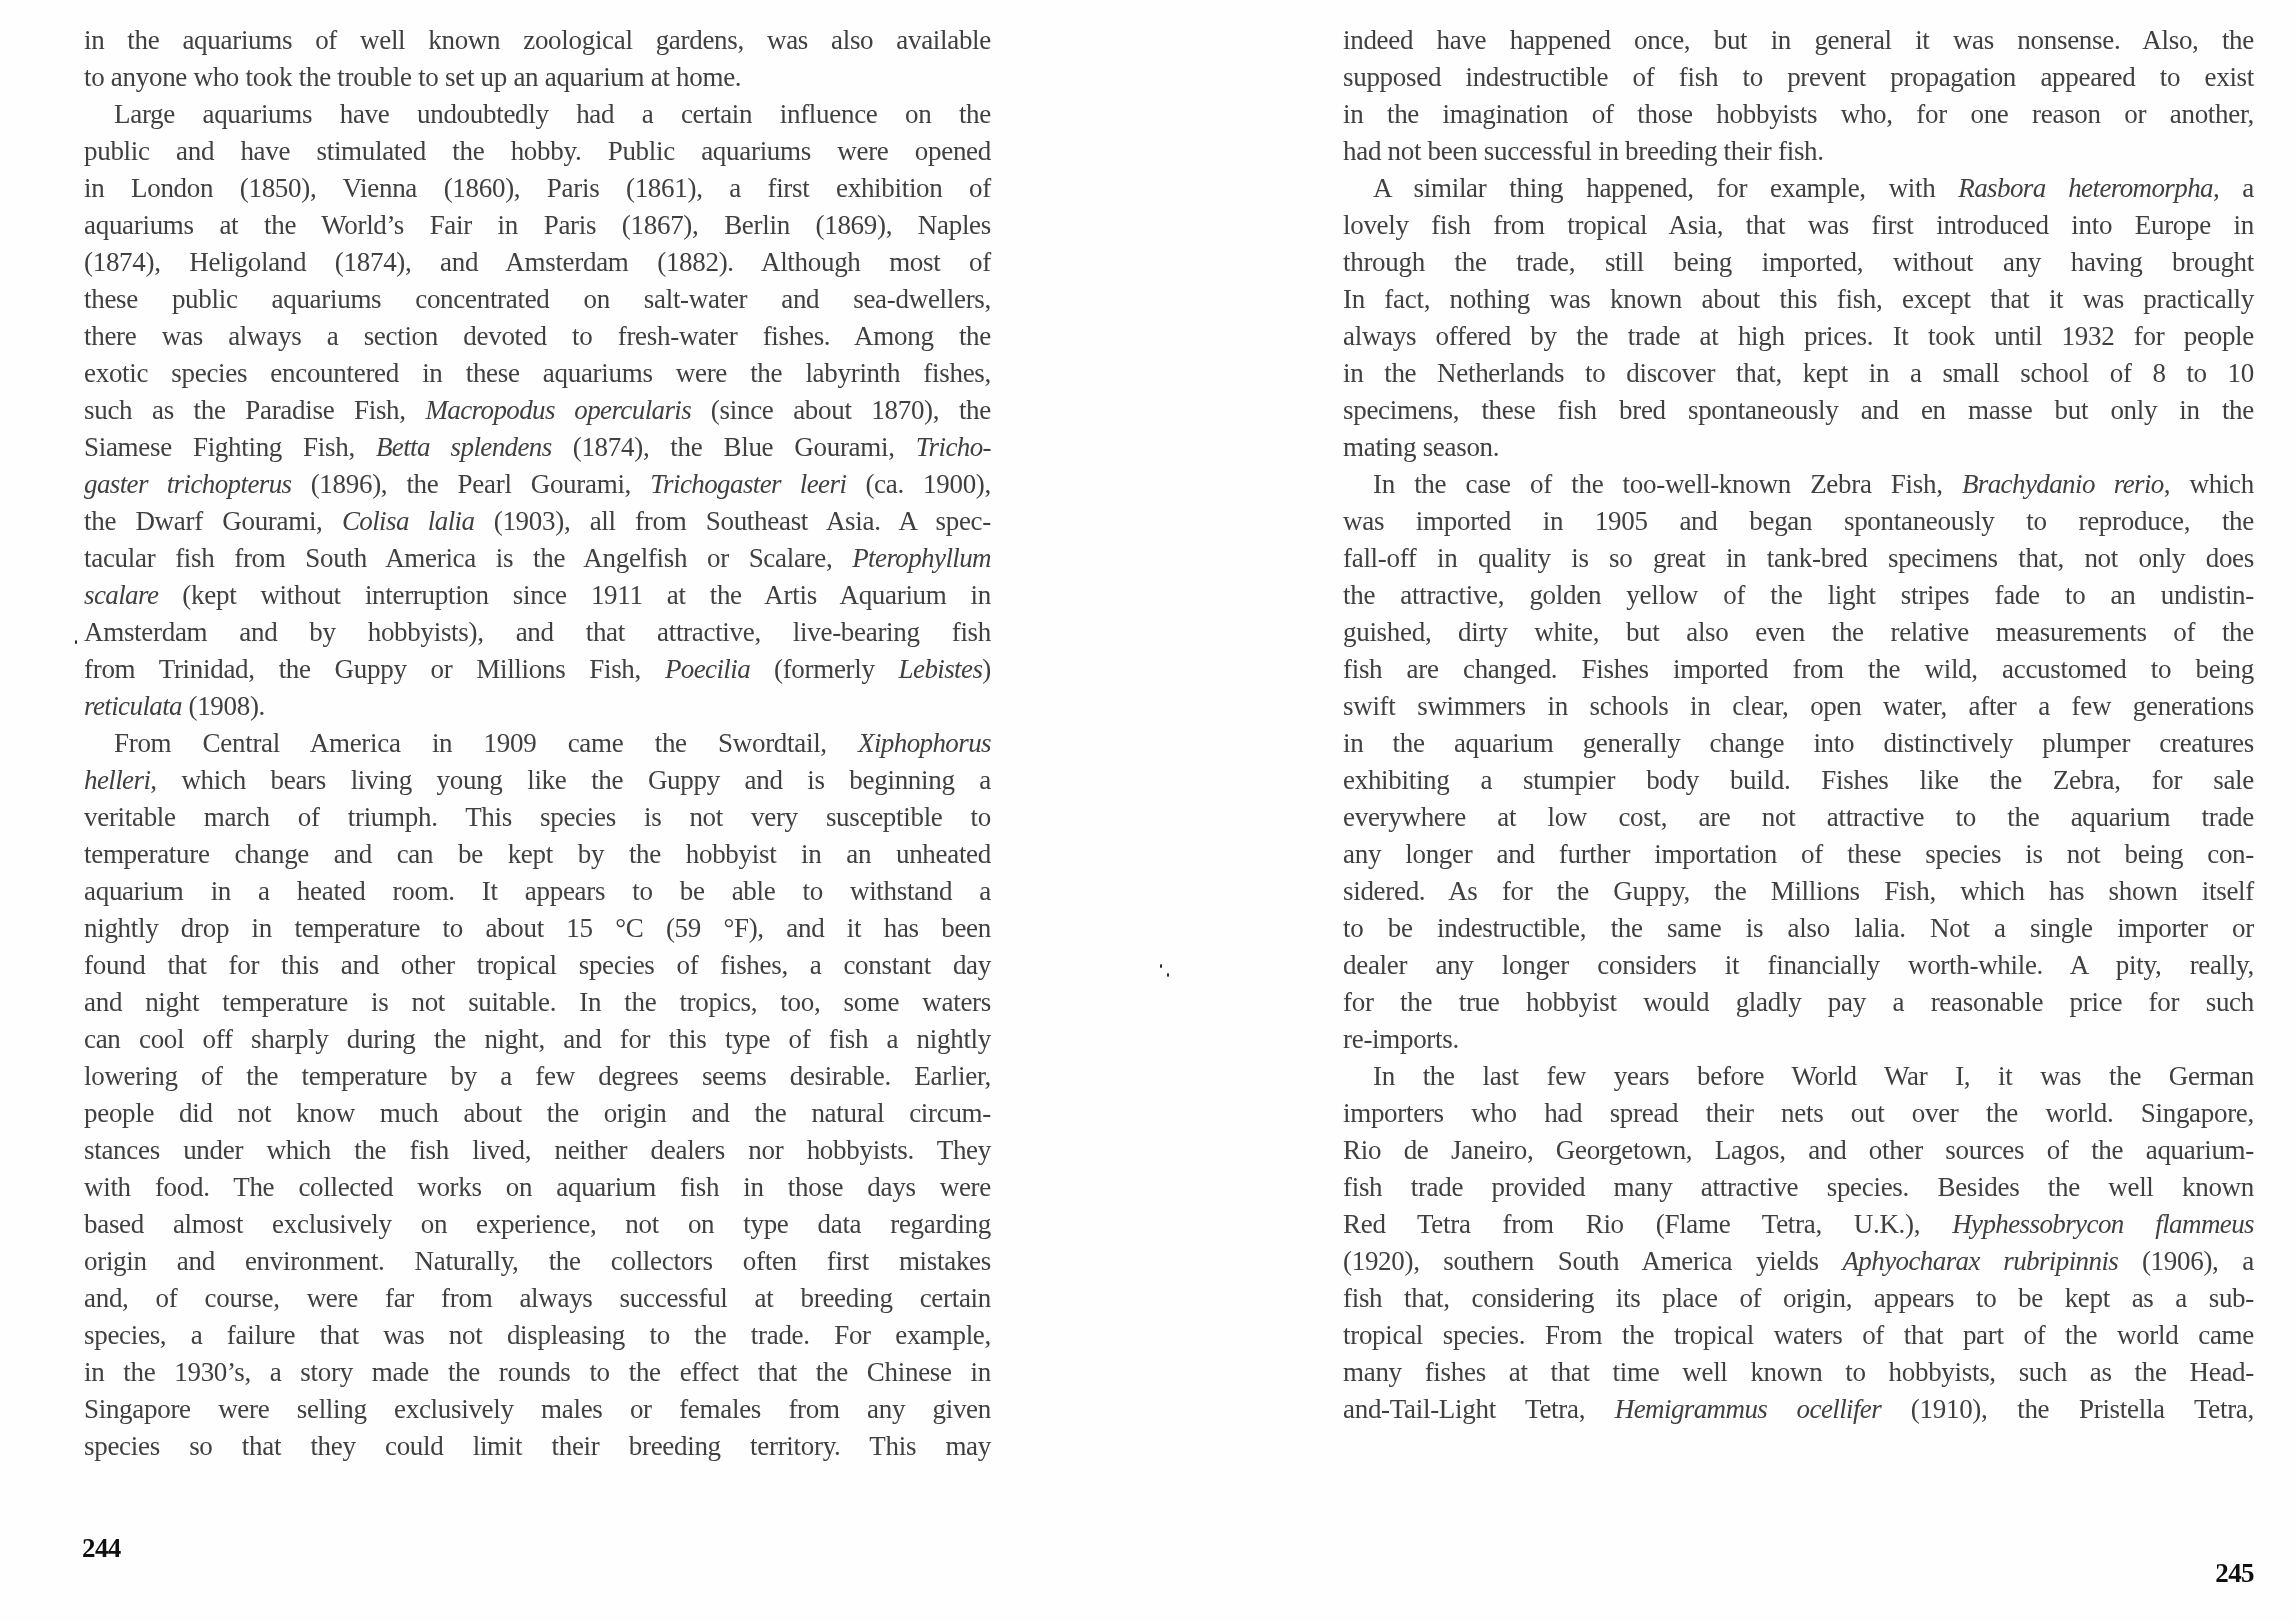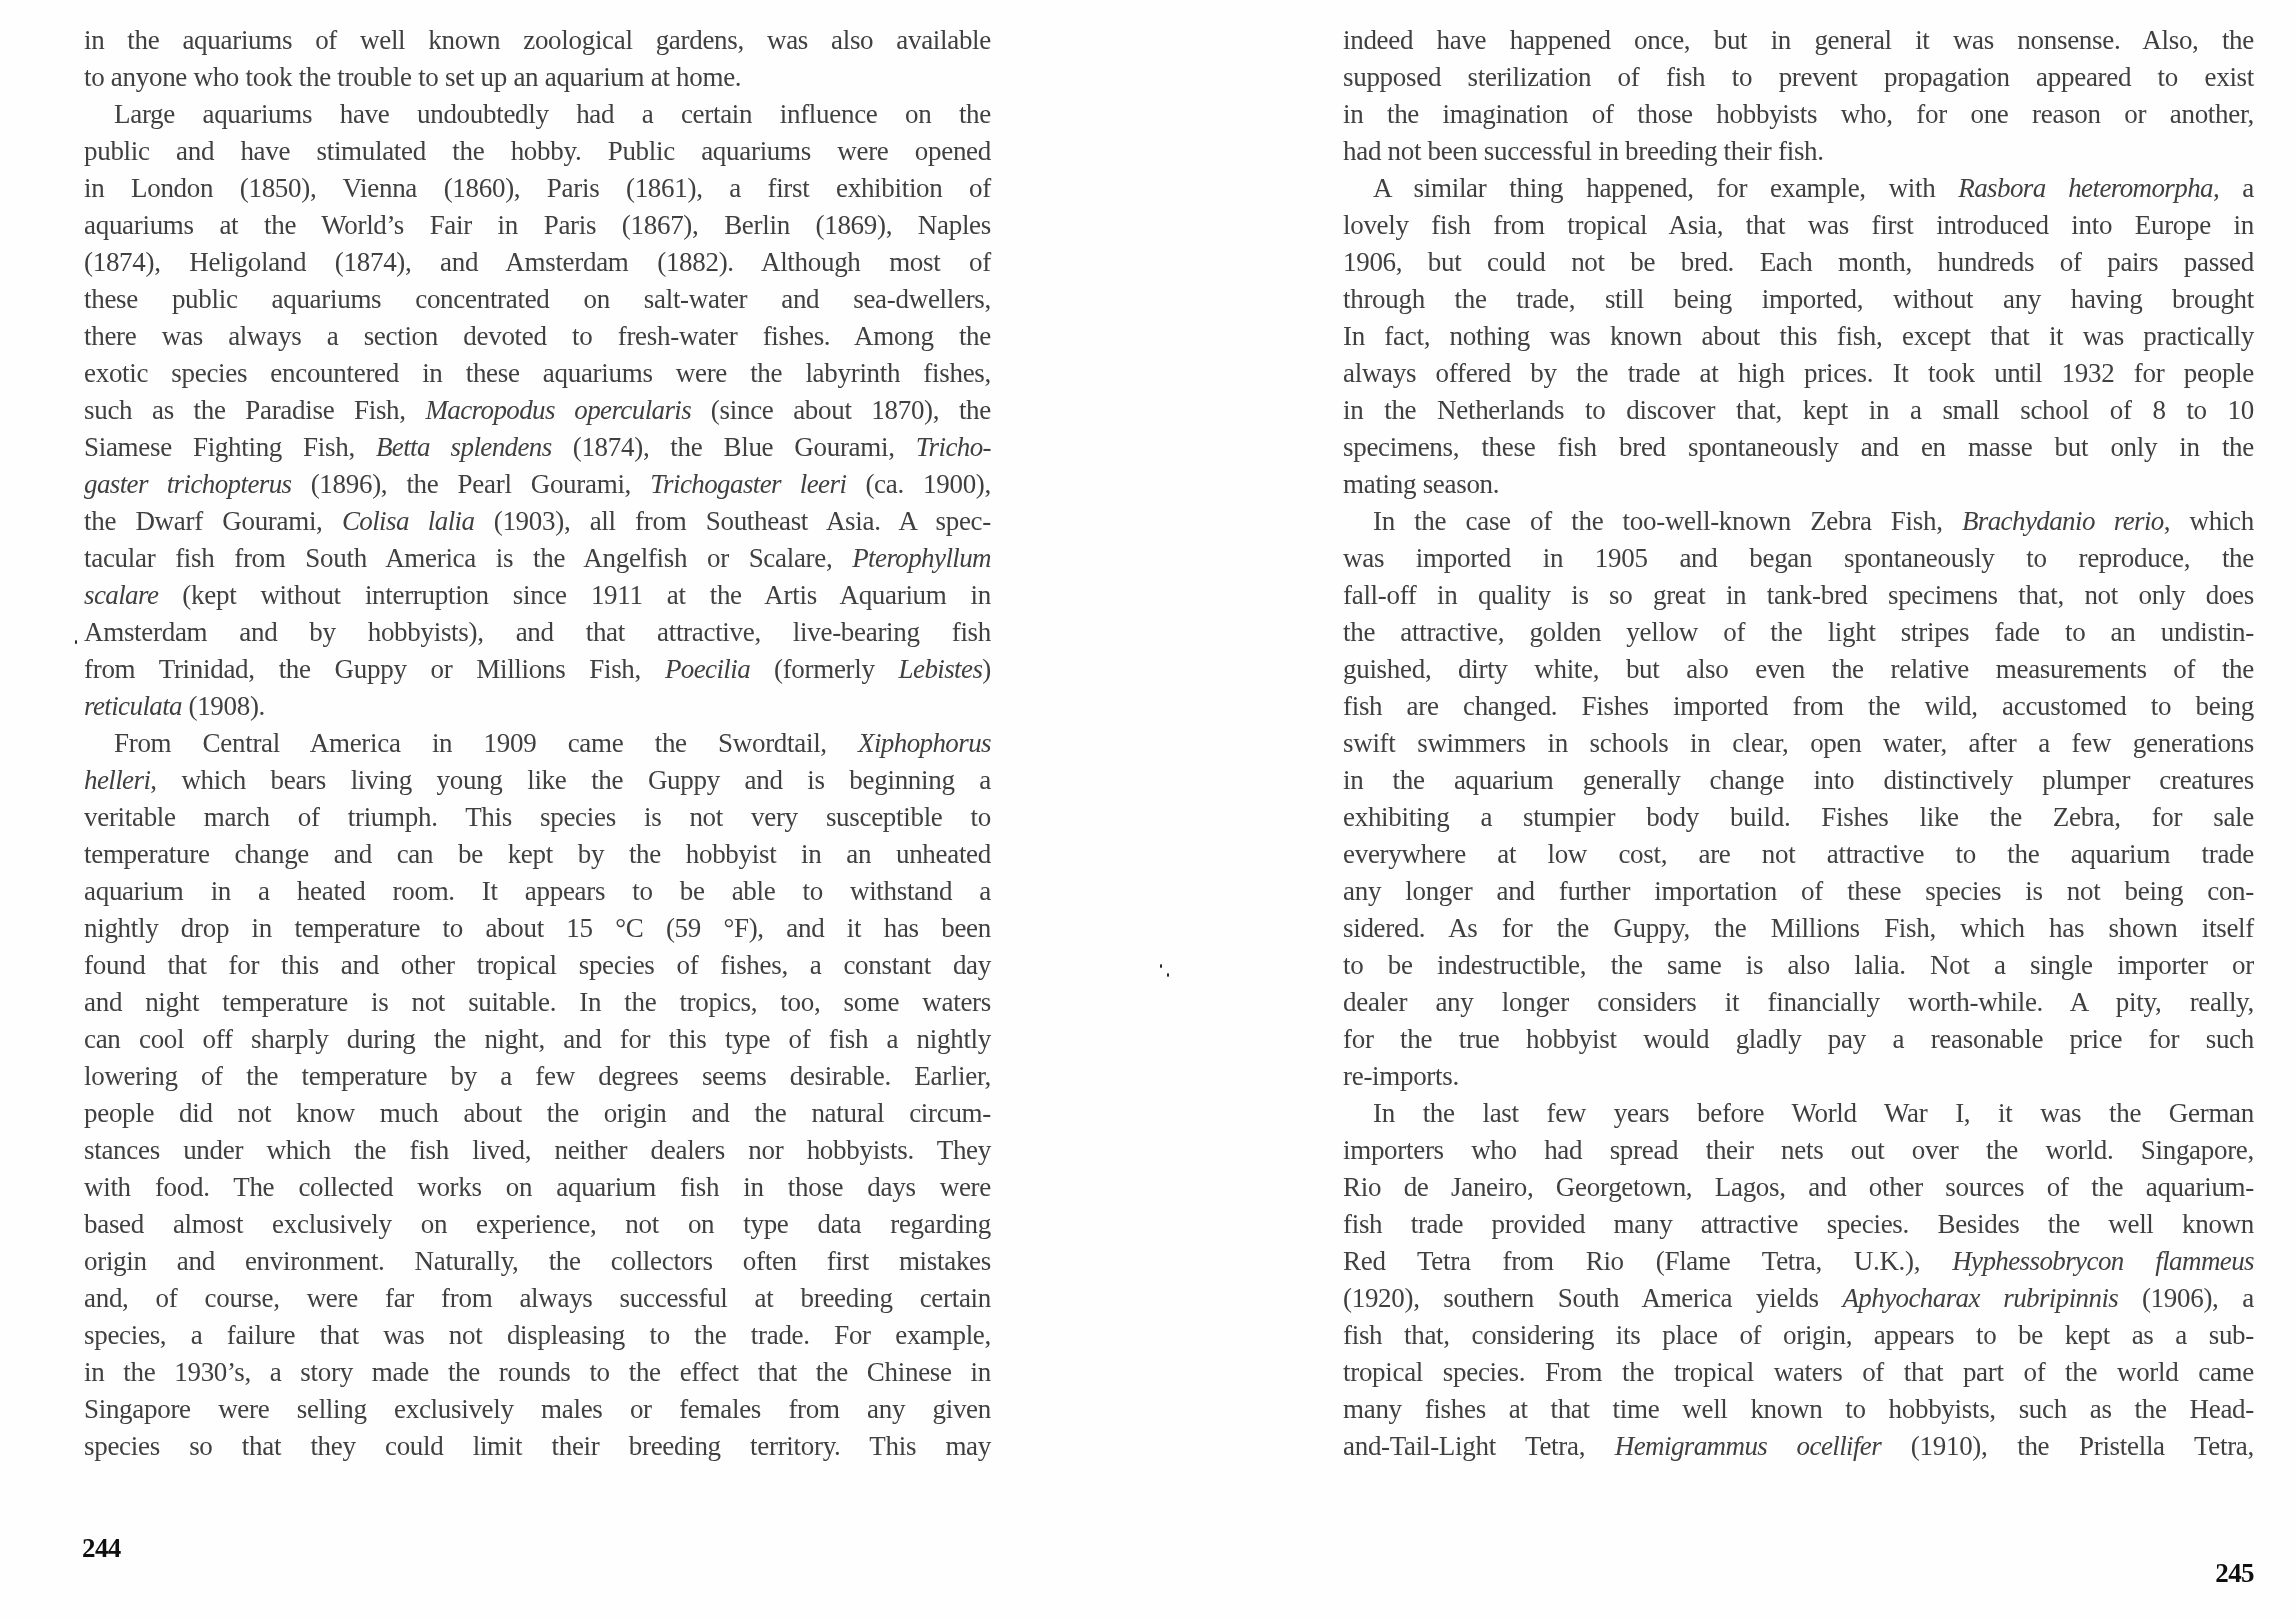--- a/index.html
+++ b/index.html
@@ -89,26 +89,25 @@
         <div class="line"><span>in the 1930’s, a story made the rounds to the effect that the Chinese in</span></div>
         <div class="line"><span>Singapore were selling exclusively males or females from any given</span></div>
         <div class="line"><span>species so that they could limit their breeding territory. This may</span></div>
       </div>
     <div class="folio">244</div>
     <span class="speck" style="left:75px; top:640px; width:2.3px; height:3.5px;"></span>
   </div>
   <div class="page page-right">
     <div class="column">
         <div class="line"><span>indeed have happened once, but in general it was nonsense. Also, the</span></div>
-        <div class="line"><span>supposed sterilization of fish to prevent propagation appeared to exist</span></div>
+        <div class="line"><span>supposed indestructible of fish to prevent propagation appeared to exist</span></div>
         <div class="line"><span>in the imagination of those hobbyists who, for one reason or another,</span></div>
         <div class="line last"><span>had not been successful in breeding their fish.</span></div>
         <div class="line indent"><span>A similar thing happened, for example, with </span><i>Rasbora heteromorpha</i><span>, a</span></div>
         <div class="line"><span>lovely fish from tropical Asia, that was first introduced into Europe in</span></div>
-        <div class="line"><span>1906, but could not be bred. Each month, hundreds of pairs passed</span></div>
         <div class="line"><span>through the trade, still being imported, without any having brought</span></div>
         <div class="line"><span>In fact, nothing was known about this fish, except that it was practically</span></div>
         <div class="line"><span>always offered by the trade at high prices. It took until 1932 for people</span></div>
         <div class="line"><span>in the Netherlands to discover that, kept in a small school of 8 to 10</span></div>
         <div class="line"><span>specimens, these fish bred spontaneously and en masse but only in the</span></div>
         <div class="line last"><span>mating season.</span></div>
         <div class="line indent"><span>In the case of the too-well-known Zebra Fish, </span><i>Brachydanio rerio</i><span>, which</span></div>
         <div class="line"><span>was imported in 1905 and began spontaneously to reproduce, the</span></div>
         <div class="line"><span>fall-off in quality is so great in tank-bred specimens that, not only does</span></div>
         <div class="line"><span>the attractive, golden yellow of the light stripes fade to an undistin-</span></div>

